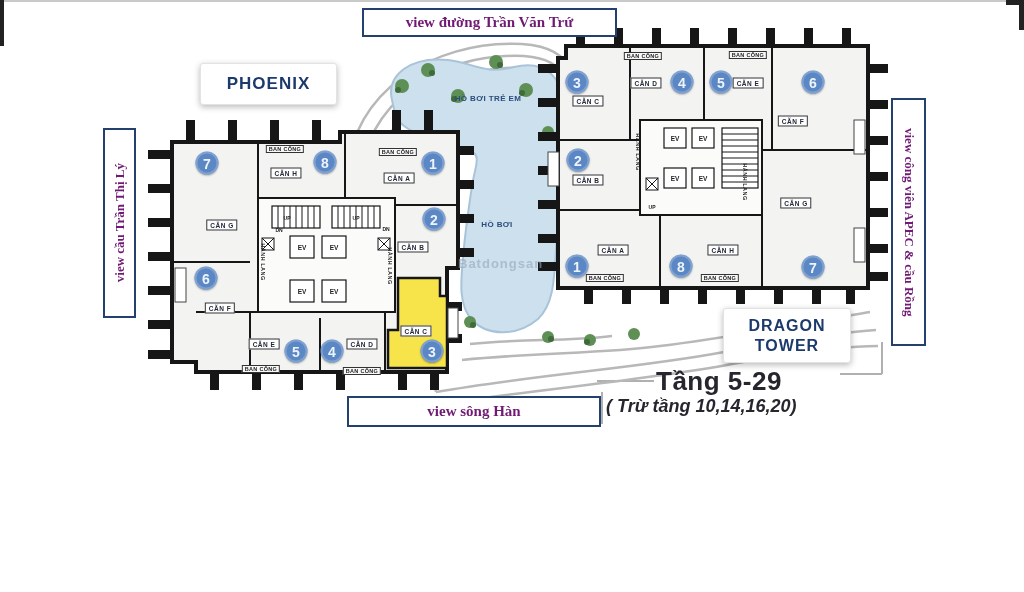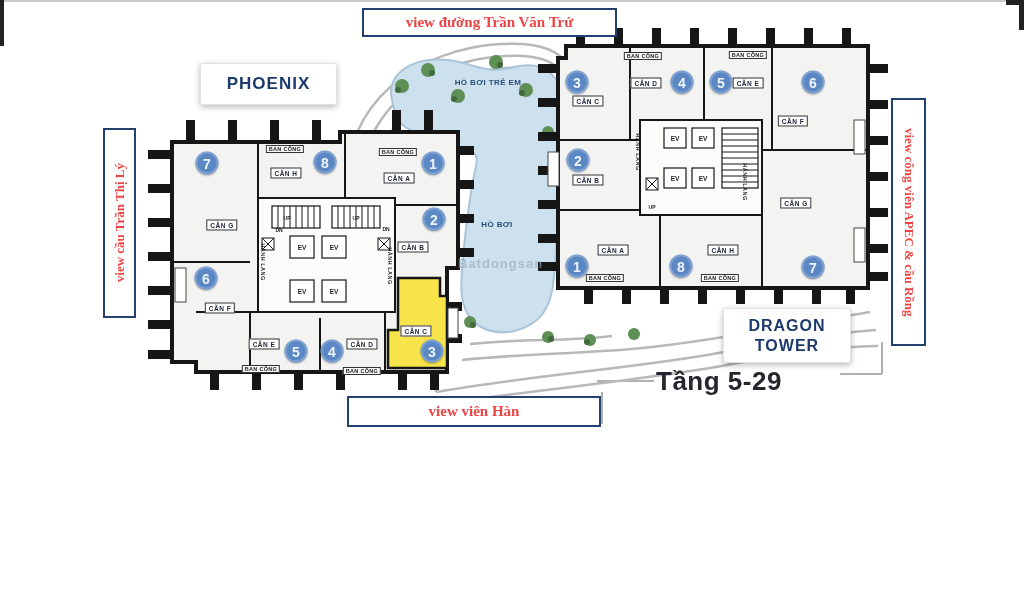--- a/index.html
+++ b/index.html
@@ -1,20 +1,20 @@
 <!DOCTYPE html>
 <html><head>
 <meta charset="utf-8">
 <style>
   html,body { margin:0; padding:0; background:#ffffff; }
   .stage { position:relative; width:1024px; height:592px; background:#ffffff; overflow:hidden;
            font-family:"Liberation Sans", sans-serif; }
   .plan-svg { position:absolute; left:0; top:0; }
 
-  .viewbox { position:absolute; background:#ffffff; border:2px solid #24406e; color:#ef4444;
+  .viewbox { position:absolute; background:#ffffff; border:2px solid #24406e; color:#701a75;
              font-family:"Liberation Serif", serif; font-weight:bold;
              display:flex; align-items:center; justify-content:center; z-index:6; }
   .viewbox.h { font-size:15px; }
   .viewbox.v { font-size:13px; }
   .viewbox .vtxt { writing-mode:vertical-rl; }
   .viewbox.up .vtxt { transform:rotate(180deg); }
 
   .card { position:absolute; background:#ffffff; border:1px solid #e3e3e3; border-radius:3px;
           box-shadow:0 2px 6px rgba(0,0,0,.28); color:#1c3a6b; font-weight:bold;
           display:flex; flex-direction:column; align-items:center; justify-content:center;
@@ -234,34 +234,35 @@
   <div class="viewbox h" style="left:362px;top:8px;width:251px;height:25px">
     <span>view đường Trần Văn Trứ</span>
   </div>
   <div class="viewbox v up" style="left:103px;top:128px;width:29px;height:186px">
     <span class="vtxt">view cầu Trần Thị Lý</span>
   </div>
   <div class="viewbox v" style="left:891px;top:98px;width:31px;height:244px">
     <span class="vtxt">view công viên APEC &amp; cầu Rồng</span>
   </div>
   <div class="viewbox h" style="left:347px;top:396px;width:250px;height:27px">
-    <span>view viên Hàn</span>
+    <span>view sông Hàn</span>
   </div>
 
   <div class="card" style="left:200px;top:63px;width:135px;height:40px;font-size:17px">
     <span>PHOENIX</span>
   </div>
   <div class="card" style="left:723px;top:308px;width:126px;height:53px;font-size:16px;line-height:1.2">
     <span>DRAGON</span>
     <span>TOWER</span>
   </div>
 
   <div class="floor-title" style="left:656px;top:366px">Tầng 5-29</div>
-
-  <div class="pool-label" style="left:488px;top:82px">HỒ BƠI TRẺ EM</div>
+  <div class="floor-sub" style="left:606px;top:396px">( Trừ tầng 10,14,16,20)</div>
+
+  <div class="pool-label" style="left:488px;top:98px">HỒ BƠI TRẺ EM</div>
   <div class="pool-label" style="left:497px;top:224px">HỒ BƠI</div>
   <div class="watermark" style="left:458px;top:256px">Batdongsan</div>
 
   <div id="units-layer">
       <div class="ucircle" style="left: 433px; top: 163px;">1</div>
       <div class="ulabel" style="left: 399px; top: 178px;">CĂN A</div>
       <div class="ucircle" style="left: 434px; top: 219px;">2</div>
       <div class="ulabel" style="left: 413px; top: 247px;">CĂN B</div>
       <div class="ucircle hl" style="left: 432px; top: 351px;">3</div>
       <div class="ulabel" style="left: 416px; top: 331px;">CĂN C</div>

